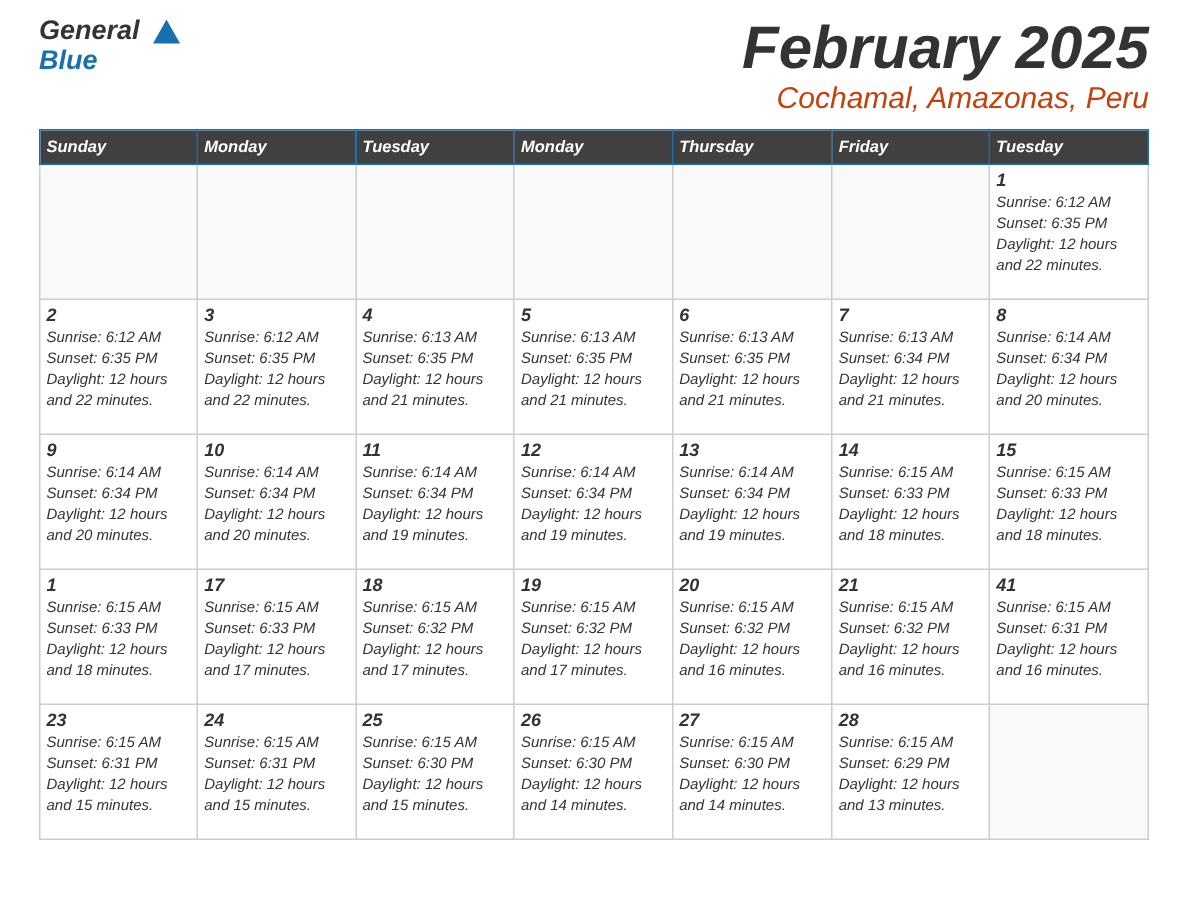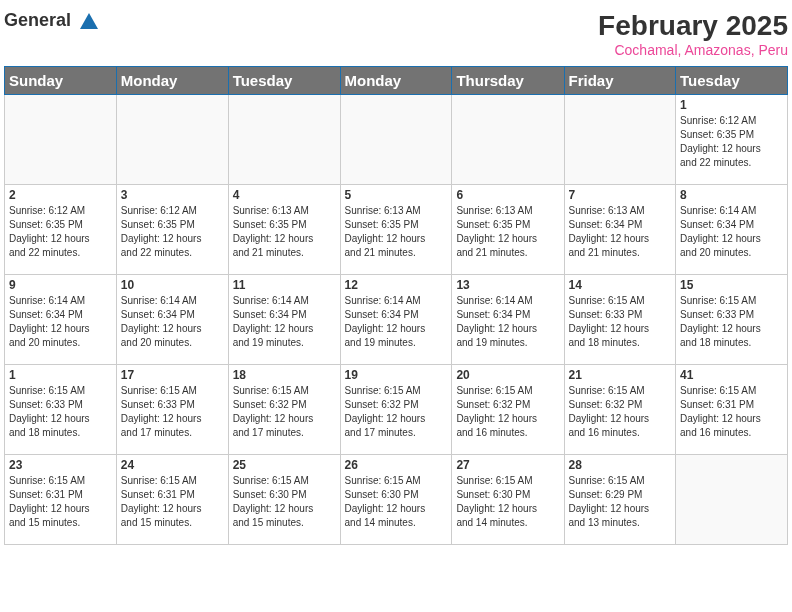--- a/index.html
+++ b/index.html
@@ -6,52 +6,53 @@
     body {
       width: 792px;
       height: 612px;
       font-family: Arial, sans-serif;
       background: #fff;
       overflow: hidden;
     }
     .page {
       width: 792px;
       height: 428px;
-      padding: 10px 4px;
+      padding: 10px 26px;
+      font-style: italic;
     }
     .header {
       display: flex;
       justify-content: space-between;
       align-items: flex-start;
       margin-bottom: 8px;
     }
     .logo {
       display: flex;
       align-items: center;
     }
     .title-block {
       text-align: right;
     }
     .main-title {
-      font-size: 28px;
+      font-size: 40px;
       font-weight: bold;
       color: #333;
     }
     .subtitle {
-      font-size: 14px;
-      color: #ec4899;
+      font-size: 20px;
+      color: #c2410c;
     }
     .calendar {
       width: 100%;
       border-collapse: collapse;
     }
     .calendar thead tr th {
-      background-color: #737373;
+      background-color: #404040;
       color: #fff;
-      font-size: 15px;
+      font-size: 11px;
       font-weight: bold;
       padding: 5px 4px;
       text-align: left;
       border: 1px solid #1a6faf;
     }
     .calendar tbody tr td {
       vertical-align: top;
       border: 1px solid #ccc;
       padding: 3px 4px;
       width: 113px;
@@ -88,20 +89,21 @@
       <div>
         <div style="display:flex;align-items:center;">
           <div style="font-size:18px;font-weight:bold;color:#333;line-height:1.2;">
             <span style="color:#333;">General</span>
             <svg width="22" height="20" viewBox="0 0 22 20" style="vertical-align:middle;margin-left:2px;">
               <polygon points="2,18 11,2 20,18" fill="#1a6faf"></polygon>
             </svg>
           </div>
           <div></div>
         </div>
+        <div style="font-size:18px;font-weight:bold;color:#1a6faf;margin-top:-2px;">Blue</div>
       </div>
     </div>
     <div class="title-block">
       <div class="main-title">February 2025</div>
       <div class="subtitle">Cochamal, Amazonas, Peru</div>
     </div>
   </div>
 
   <table class="calendar">
     <thead>

